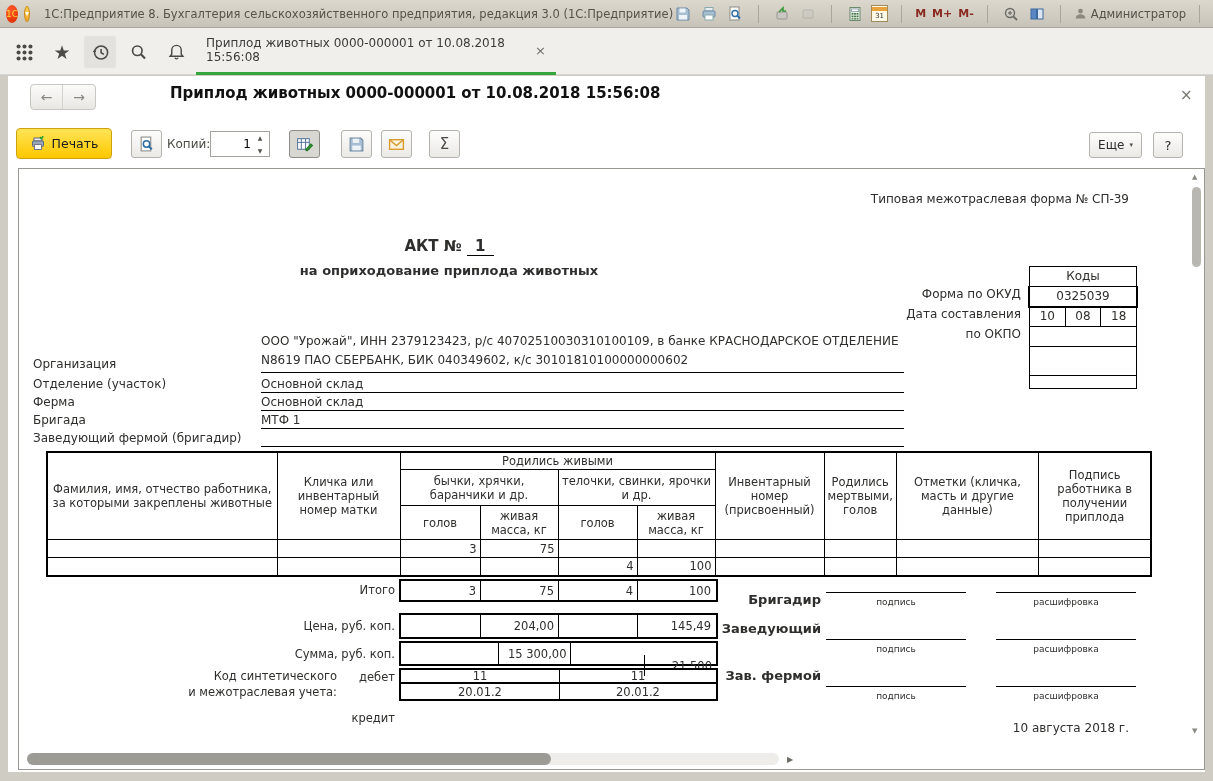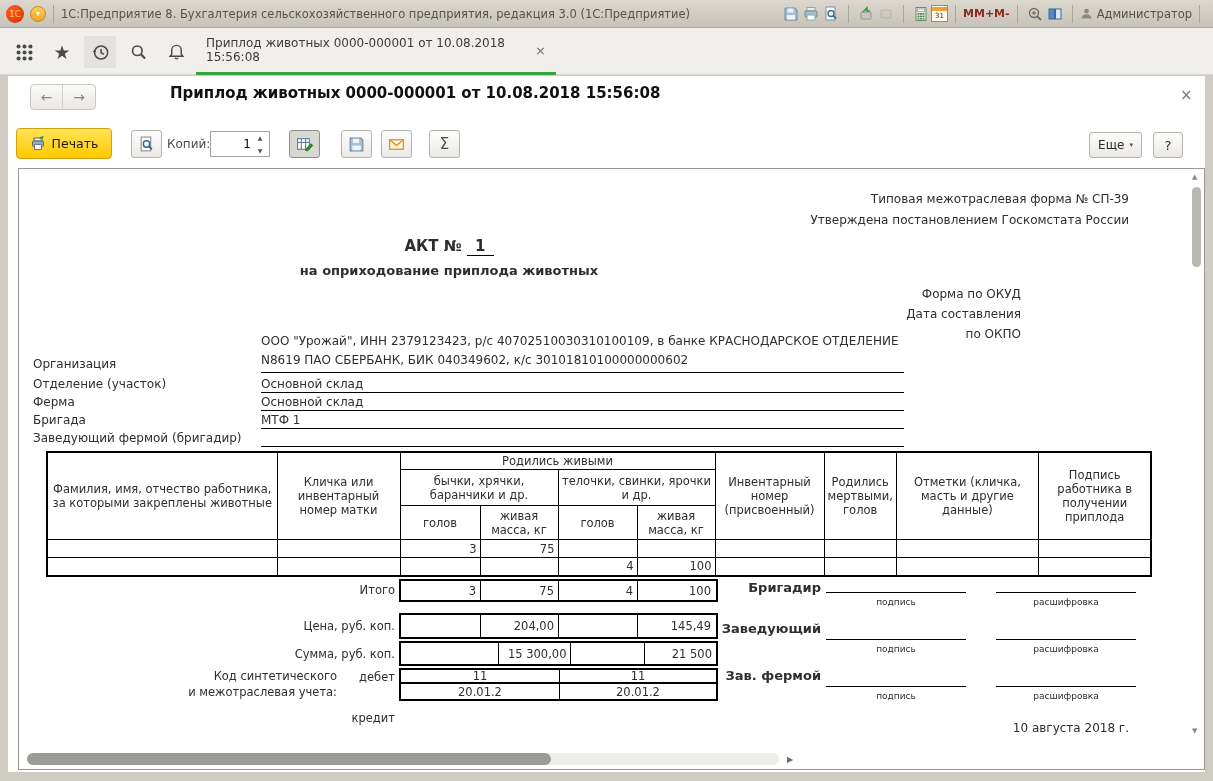--- a/index.html
+++ b/index.html
@@ -9,21 +9,21 @@
   
   .titlebar { position:absolute; left:0; top:0; width:1213px; height:28px;
     background:linear-gradient(#dcd8ce,#c7c3b9); border-bottom:1px solid #a9a59b;
     display:flex; align-items:center; padding:0 6px; }
   .logo-1c { width:18px; height:18px; border-radius:50%; background:radial-gradient(circle at 35% 30%, #ff5a2a, #d92b00);
     color:#ffd83d; font-size:9px; font-weight:normal; display:flex; align-items:center; justify-content:center; }
   .logo-drop { width:16px; height:16px; border-radius:50%; background:linear-gradient(#ffd24d,#f0a32c);
     border:1px solid #c78d1e; color:#fff; font-size:8px; display:flex; align-items:center; justify-content:center; margin-left:6px; }
   .tb-sep { width:1px; height:18px; background:#aaa69c; margin:0 7px; }
   .tb-title { color:#565349; font-size:11.5px; white-space:nowrap; }
-  .tb-right { margin-left:auto; display:flex; align-items:center; gap:0; }
+  .tb-right { margin-left:auto; display:flex; align-items:center; gap:6px; }
   .tb-ic { width:20px; height:20px; display:flex; align-items:center; justify-content:center; }
   .tb-ic svg { width:16px; height:16px; }
   .tb-m { color:#8a2a20; font-weight:bold; font-size:11px; }
   .tb-user { color:#55524a; font-size:11.5px; display:flex; align-items:center; gap:4px; }
 
   
   .tabbar { position:absolute; left:0; top:28px; width:1213px; height:47px; background:#f1efec; border-bottom:1px solid #d8d6d2; }
   .tab-ic { position:absolute; top:8px; width:32px; height:32px; display:flex; align-items:center; justify-content:center; color:#4c4c48; }
   .tab-ic svg { width:19px; height:19px; }
   .tab-ic.hl { background:#e4e2de; border-radius:2px; }
@@ -300,28 +300,49 @@
         <span>Еще</span>
         <span style="font-size:7px; color:#55534e;">▾</span>
       </div>
       <div class="btn help-btn">?</div>
     </div>
 
     <div class="docpanel">
 
       <div class="abs hdr-lines">
         <div>Типовая межотраслевая форма № СП-39</div>
-        <div>Утверждена постановлением Госкомстата России</div>
       </div>
 
       <div class="abs akt-title">
         <span>АКТ №</span>&nbsp;<span class="akt-num">1</span>
       </div>
       <div class="abs akt-sub">на оприходование приплода животных</div>
 
+      <div class="abs codes">
+        <div class="codes-row first">
+            <div class="codes-cell">Коды</div>
+          </div>
+        <div class="codes-row bold">
+            <div class="codes-cell">0325039</div>
+          </div>
+        <div class="codes-row">
+          <div class="codes-cell">10</div>
+          <div class="codes-cell">08</div>
+          <div class="codes-cell">18</div>
+        </div>
+        <div class="codes-row">
+            <div class="codes-cell"></div>
+          </div>
+        <div class="codes-row">
+            <div class="codes-cell" style="height:28px;"></div>
+          </div>
+        <div class="codes-row">
+            <div class="codes-cell" style="height:12px;"></div>
+          </div>
+      </div>
       <div class="abs codes-lab" style="top:118px;">Форма по ОКУД</div>
       <div class="abs codes-lab" style="top:138px;">Дата составления</div>
       <div class="abs codes-lab" style="top:158px;">по ОКПО</div>
 
       <div class="abs org-val" style="top:163px; height:41px; line-height:19px; border-bottom:1px solid #000;">ООО "Урожай", ИНН 2379123423, р/с 40702510030310100109, в банке КРАСНОДАРСКОЕ ОТДЕЛЕНИЕ N8619 ПАО СБЕРБАНК, БИК 040349602, к/с 30101810100000000602</div>
       <div class="abs org-label" style="top:186px;">Организация</div>
       <div class="abs org-label" style="top:206px;">Отделение (участок)</div>
       <div class="abs org-val" style="top:206px; height:18px;">Основной склад</div>
       <div class="abs org-label" style="top:224px;">Ферма</div>
       <div class="abs org-val" style="top:224px; height:18px;">Основной склад</div>
@@ -404,37 +425,37 @@
         <div class="tot-cell" style="width:78px;">204,00</div>
         <div class="tot-cell" style="width:79px;"></div>
         <div class="tot-cell" style="width:78px;">145,49</div>
       </div>
 
       <div class="abs tot-lab" style="left:200px; top:478px; width:176px;">Сумма, руб. коп.</div>
       <div class="abs tot-box" style="left:380px; top:472px; width:319px; height:25px;">
         <div class="tot-cell" style="width:79px;"></div>
         <div class="tot-cell" style="width:78px;margin-left:24px;">15 300,00</div>
         <div class="tot-cell" style="width:79px;"></div>
-        <div class="tot-cell" style="width:78px;">21 500</div>
+        <div class="tot-cell" style="width:78px;margin-top:12px;">21 500</div>
       </div>
 
       <div class="abs tot-lab" style="left:100px; top:500px; width:218px;">Код синтетического</div>
       <div class="abs tot-lab" style="left:100px; top:516px; width:218px;">и межотраслевая учета:</div>
       <div class="abs tot-lab" style="left:260px; top:501px; width:116px;">дебет</div>
       <div class="abs tot-lab" style="left:260px; top:518px; width:116px;margin-top:24px;">кредит</div>
       <div class="abs tot-box" style="left:380px; top:499px; width:319px; height:16px;">
         <div class="tot-cell ctr" style="width:158px;">11</div>
         <div class="tot-cell ctr" style="width:157px;">11</div>
       </div>
       <div class="abs tot-box" style="left:380px; top:515px; width:319px; height:17px; border-top:0;">
         <div class="tot-cell ctr" style="width:158px;">20.01.2</div>
         <div class="tot-cell ctr" style="width:157px;">20.01.2</div>
       </div>
 
-      <div class="abs sig-role" style="left:682px; top:411px;">Бригадир</div>
+      <div class="abs sig-role" style="left:682px; top:423px;">Бригадир</div>
       <div class="abs sig-line" style="left:807px; top:410px;"></div>
       <div class="abs sig-small" style="left:807px; top:428px;">подпись</div>
       <div class="abs sig-line" style="left:977px; top:410px;"></div>
       <div class="abs sig-small" style="left:977px; top:428px;">расшифровка</div>
 
       <div class="abs sig-role" style="left:682px; top:452px;">Заведующий</div>
       <div class="abs sig-line" style="left:807px; top:457px;"></div>
       <div class="abs sig-small" style="left:807px; top:475px;">подпись</div>
       <div class="abs sig-line" style="left:977px; top:457px;"></div>
       <div class="abs sig-small" style="left:977px; top:475px;">расшифровка</div>

